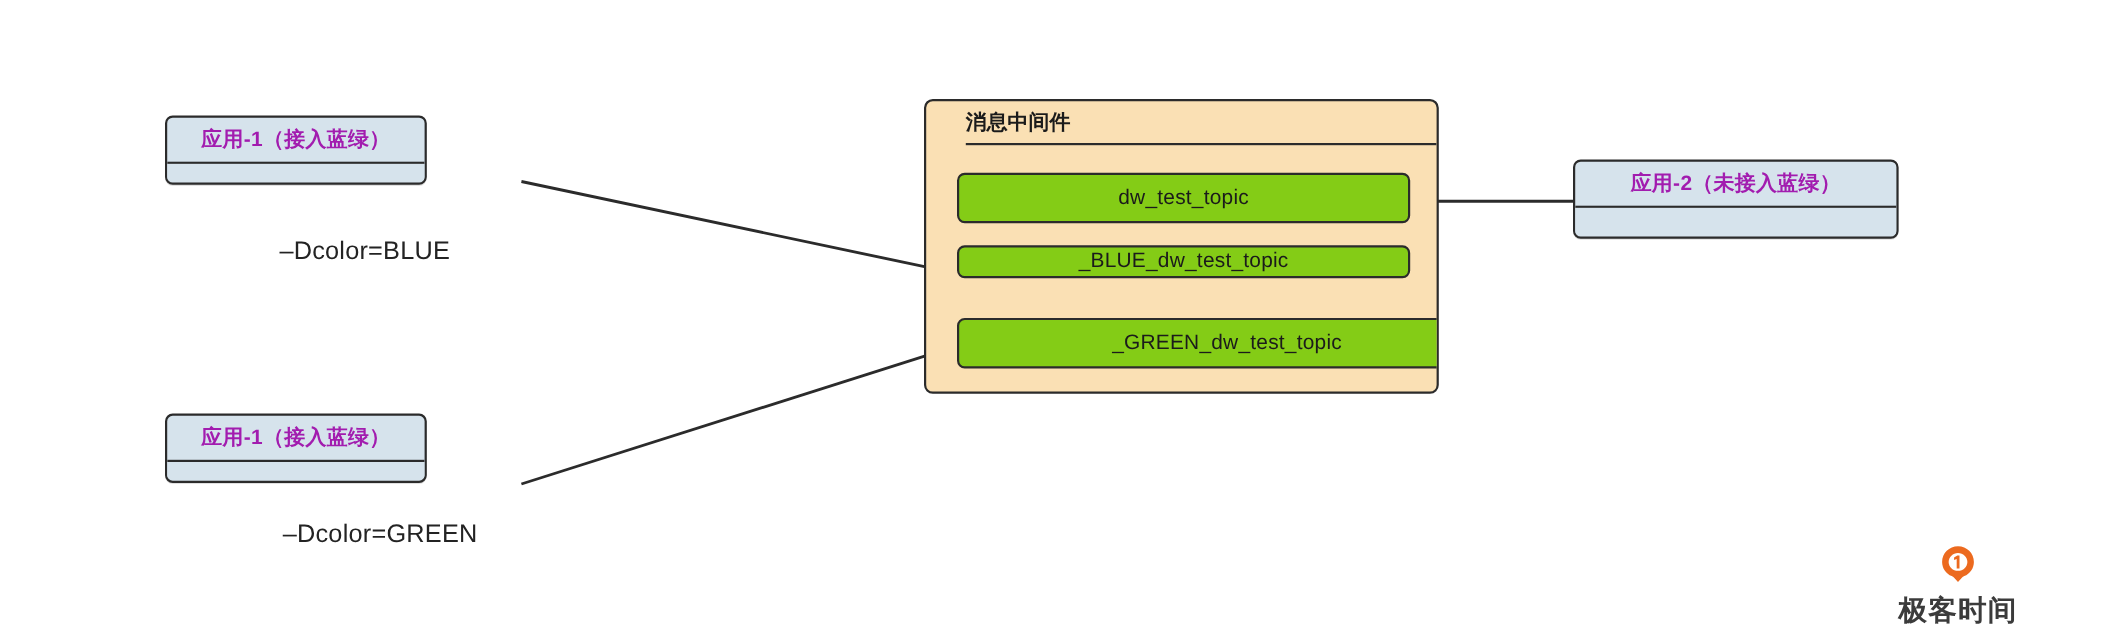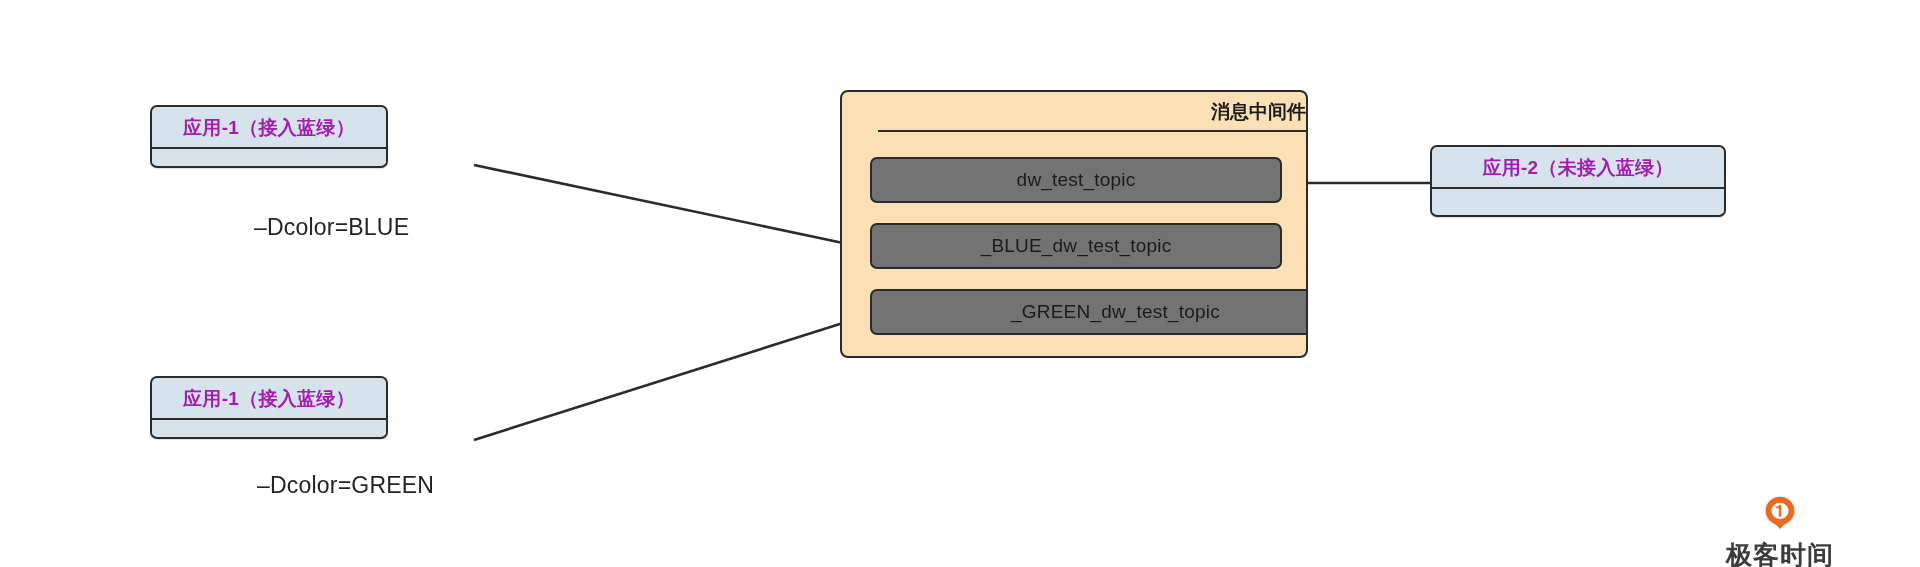--- a/index.html
+++ b/index.html
@@ -73,36 +73,36 @@
     box-sizing: border-box;
     background: #fae0b4;
     border: 2.5px solid #2b2b2b;
     border-radius: 8px;
     overflow: hidden;
   }
   .mw-node .mw-title {
     box-sizing: border-box;
     height: 40px;
     line-height: 40px;
-    text-align: right;
+    text-align: left;
     font-size: 19px;
     font-weight: 700;
     color: #1b1b1b;
     border-bottom: 2.5px solid #2b2b2b;
     white-space: nowrap;
     margin-left: 36px;
   }
   .mw-body {
     position: relative;
     height: calc(100% - 42.5px);
   }
   .topic-box {
     position: absolute;
     box-sizing: border-box;
-    background: #737373;
+    background: #84cc16;
     border: 2.5px solid #2b2b2b;
     border-radius: 7px;
     text-align: center;
     font-size: 19px;
     color: #1b1b1b;
     white-space: nowrap;
     display: flex;
     align-items: center;
     justify-content: center;
     letter-spacing: 0.2px;
@@ -158,21 +158,21 @@
   <div class="app-node" style="left:150px; top:376px; width:238px; height:63px;">
     <div class="app-title">应用-1（接入蓝绿）</div>
     <div class="app-body"></div>
   </div>
   <div class="caption" style="left:246px; top:472px;">–Dcolor=GREEN</div>
 
   <div class="mw-node" style="left:840px; top:90px; width:468px; height:268px;">
     <div class="mw-title">消息中间件</div>
     <div class="mw-body">
       <div class="topic-box" style="left:28px; top:25px; width:412px; height:46px;">dw_test_topic</div>
-      <div class="topic-box" style="left:28px; top:91px; width:412px; height:46px;">_BLUE_dw_test_topic</div>
+      <div class="topic-box" style="left:28px; top:91px; width:412px; height:30px;">_BLUE_dw_test_topic</div>
       <div class="topic-box" style="left:28px; top:157px; width:491px; height:46px;">_GREEN_dw_test_topic</div>
     </div>
   </div>
 
   <div class="app-node" style="left:1430px; top:145px; width:296px; height:72px;">
     <div class="app-title">应用-2（未接入蓝绿）</div>
     <div class="app-body"></div>
   </div>
 
   <div class="logo" style="left:1726px; top:495px;">

